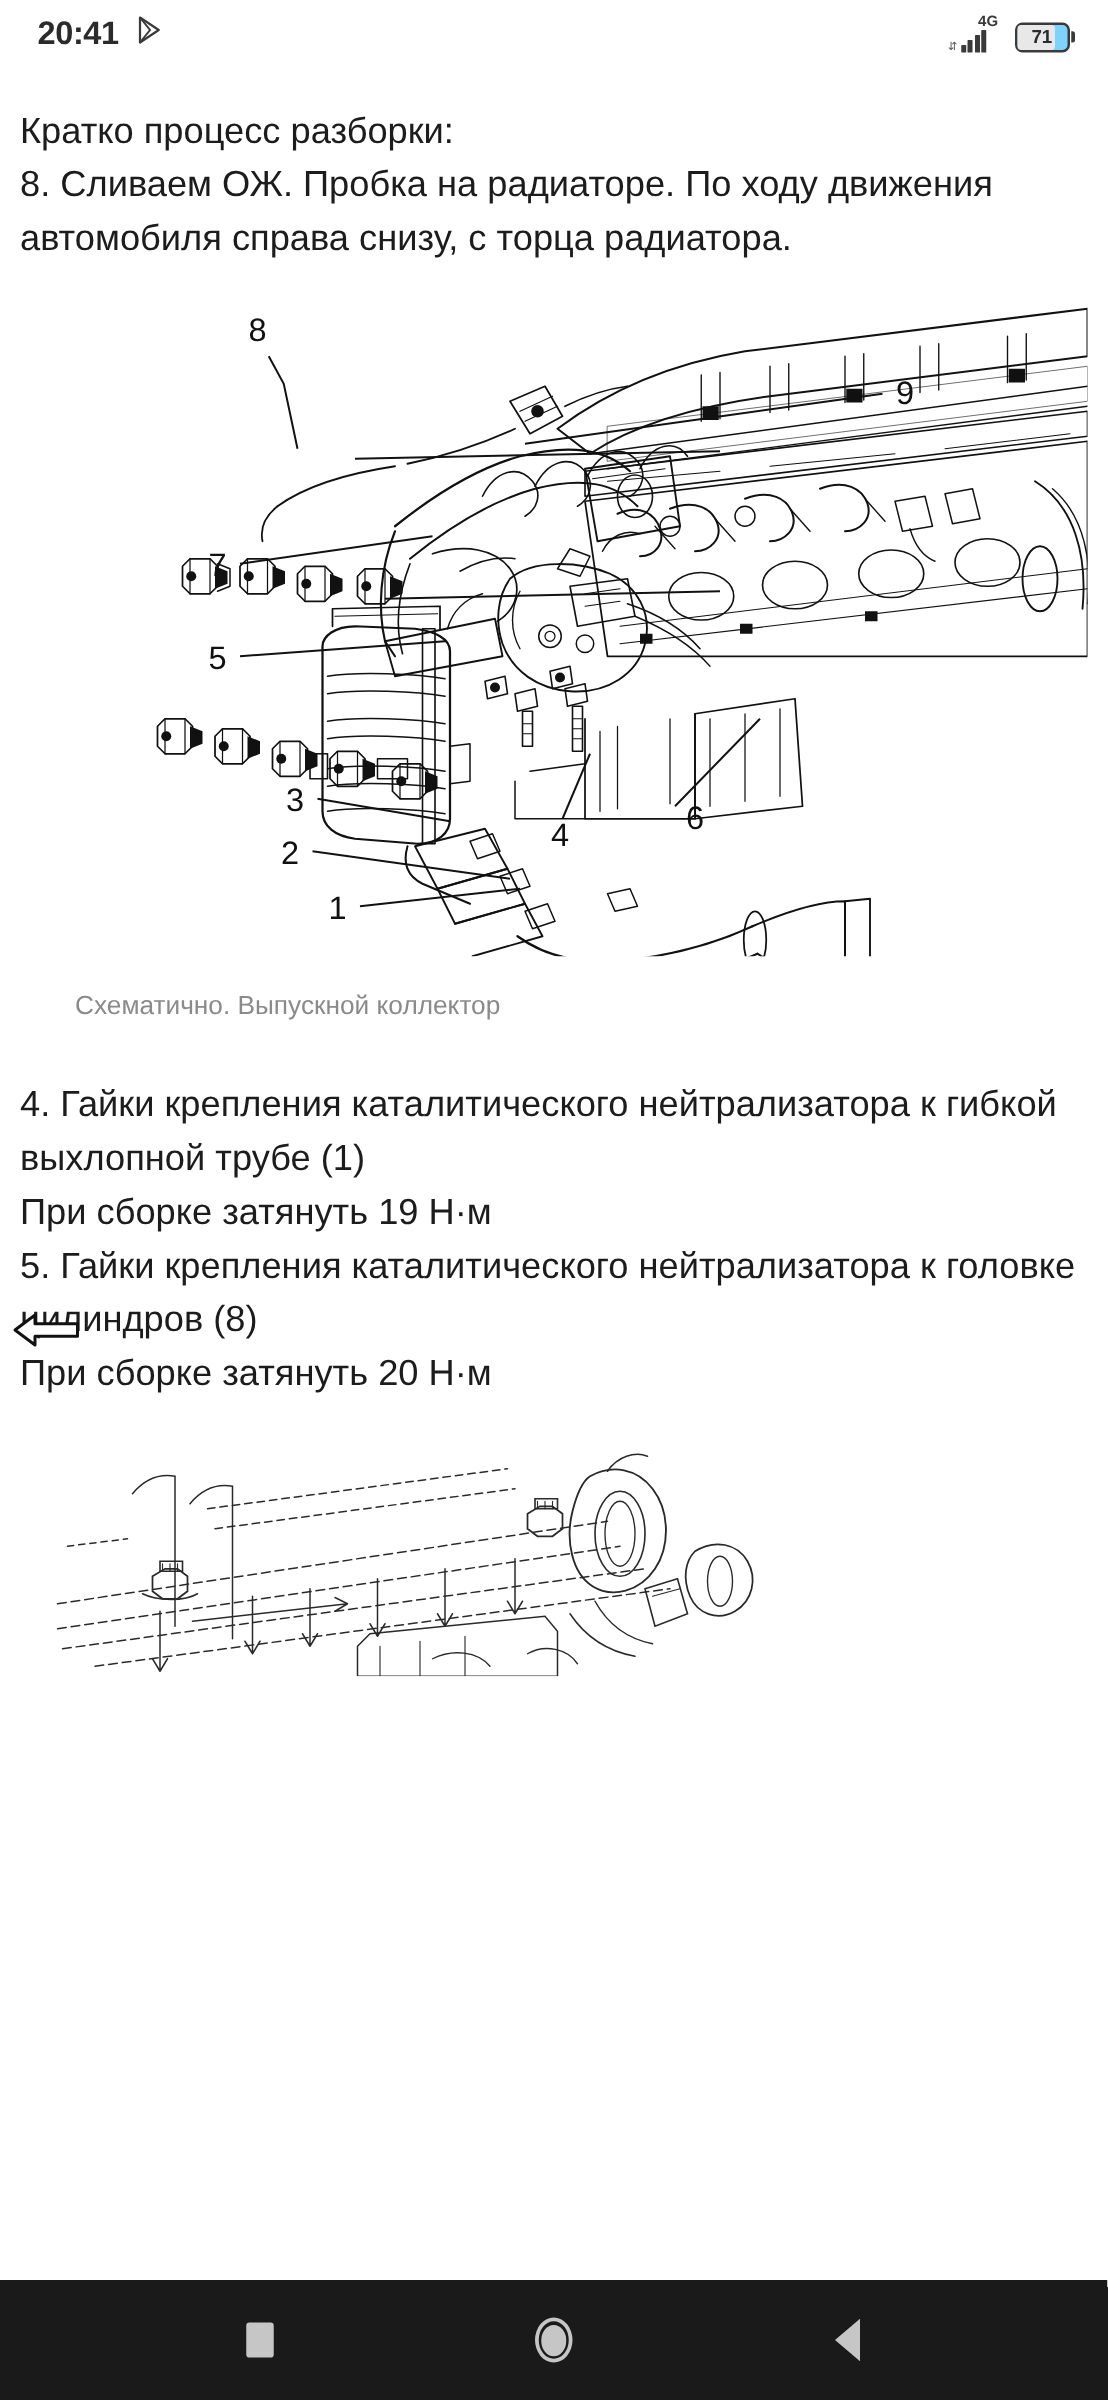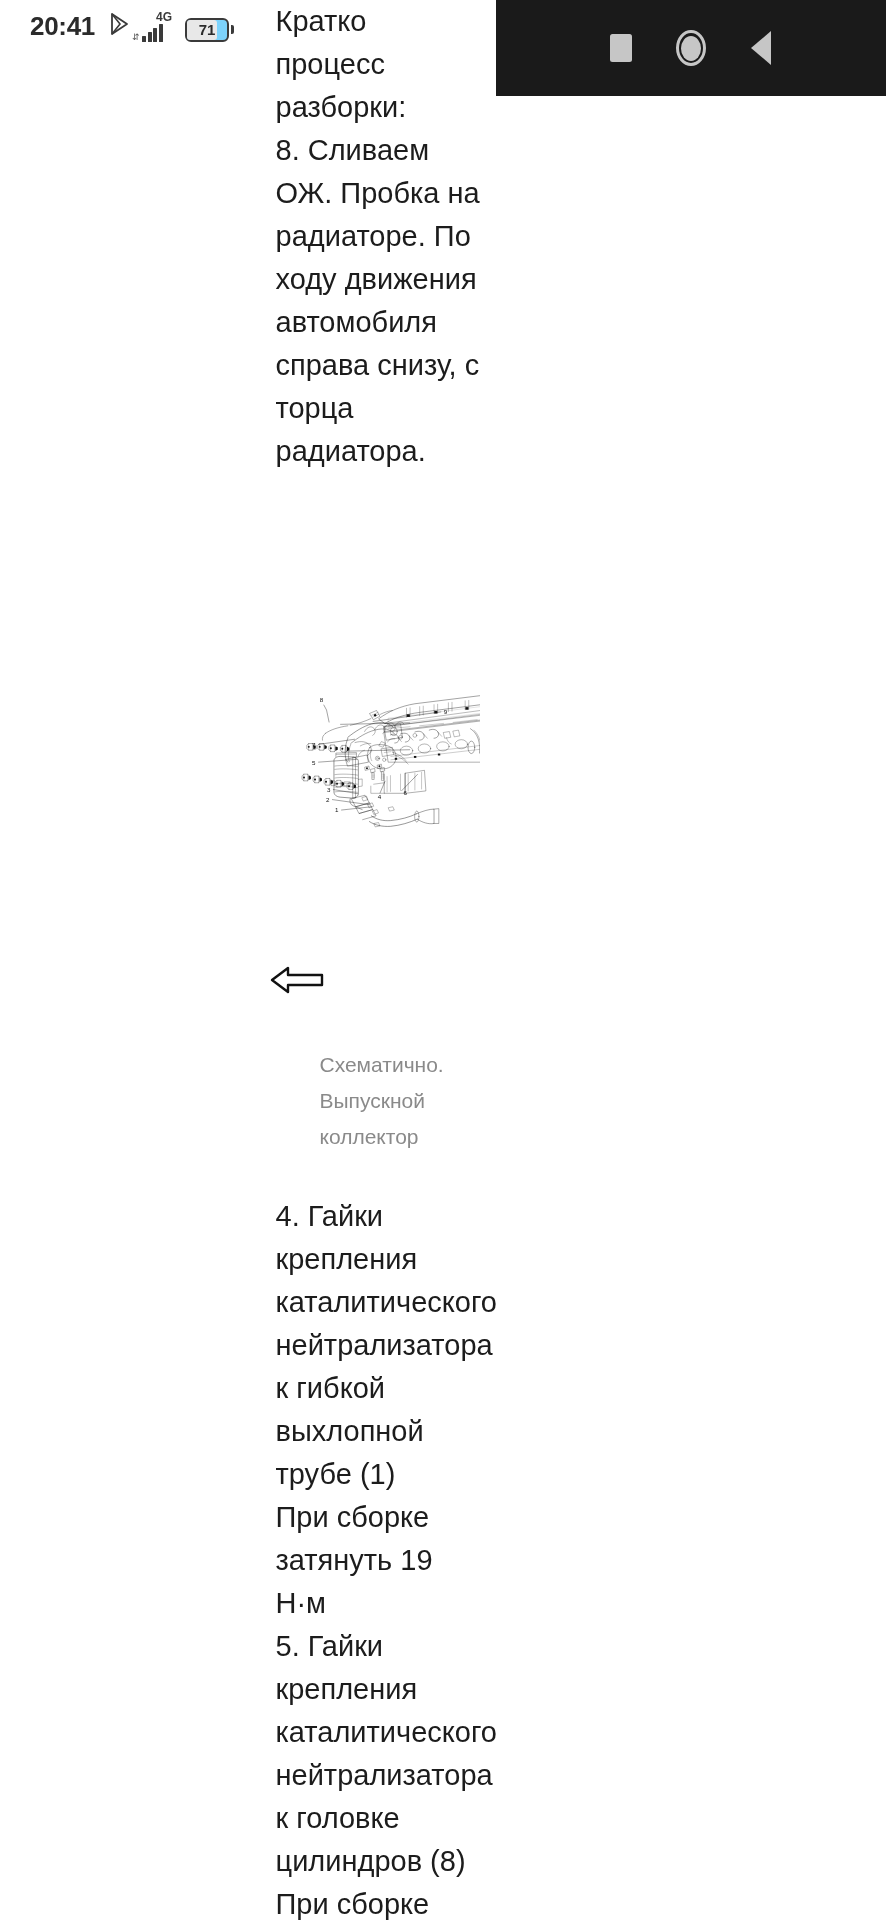--- a/index.html
+++ b/index.html
@@ -6,21 +6,21 @@
   html, body {
     width: 886px; height: 1920px;
     background: #ffffff;
     font-family: "Liberation Sans", sans-serif;
     overflow: hidden;
   }
   .screen {
     position: relative;
     width: 886px; height: 1920px;
     background: #ffffff;
-    display: flex; flex-direction: row;
+    display: flex; flex-direction: column; gap: 20px;
   }
 
   
   .status-bar {
     height: 52px; flex: 0 0 52px;
     display: flex; align-items: center; justify-content: space-between;
     padding: 0 26px 0 30px;
     background: #ffffff;
   }
   .status-left { display: flex; align-items: center; gap: 11px; }
@@ -57,21 +57,21 @@
     font-size: 15px; font-weight: bold; color: #2b2b2b; line-height: 1;
   }
   .batt-cap {
     width: 3px; height: 9px; background: #3a3a3a;
     border-radius: 0 2px 2px 0; margin-left: 1.5px;
   }
 
   
   .content {
     flex: 1 1 auto; position: relative; overflow: hidden;
-    padding: 0 16px; background: #ffffff;
+    padding: 0 16px; background: #ffffff; margin-top: 12px;
   }
   .para {
     font-size: 29px; line-height: 43px; color: #1c1c1c;
     margin: 0 0 0 0;
   }
   .spacer-22 { height: 22px; }
   .spacer-30 { height: 30px; }
   .spacer-40 { height: 40px; }
 
   .caption {

